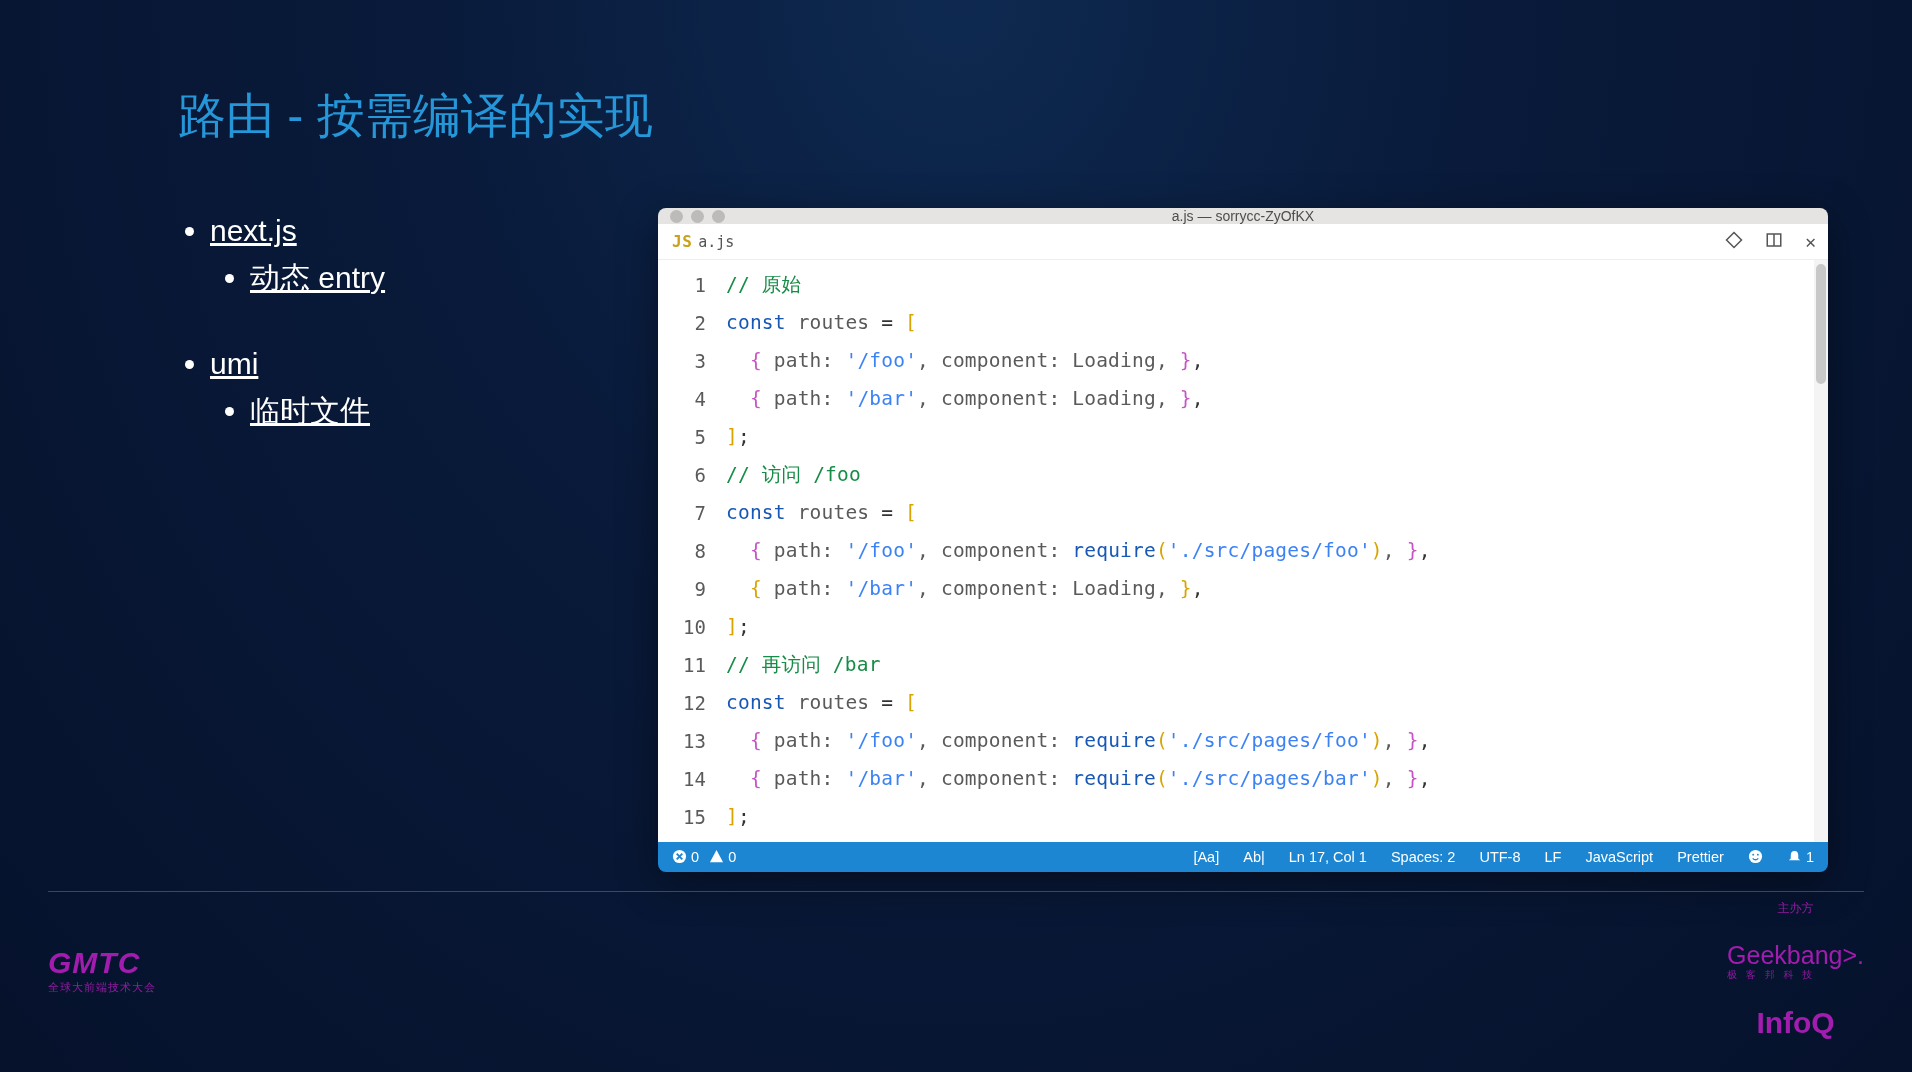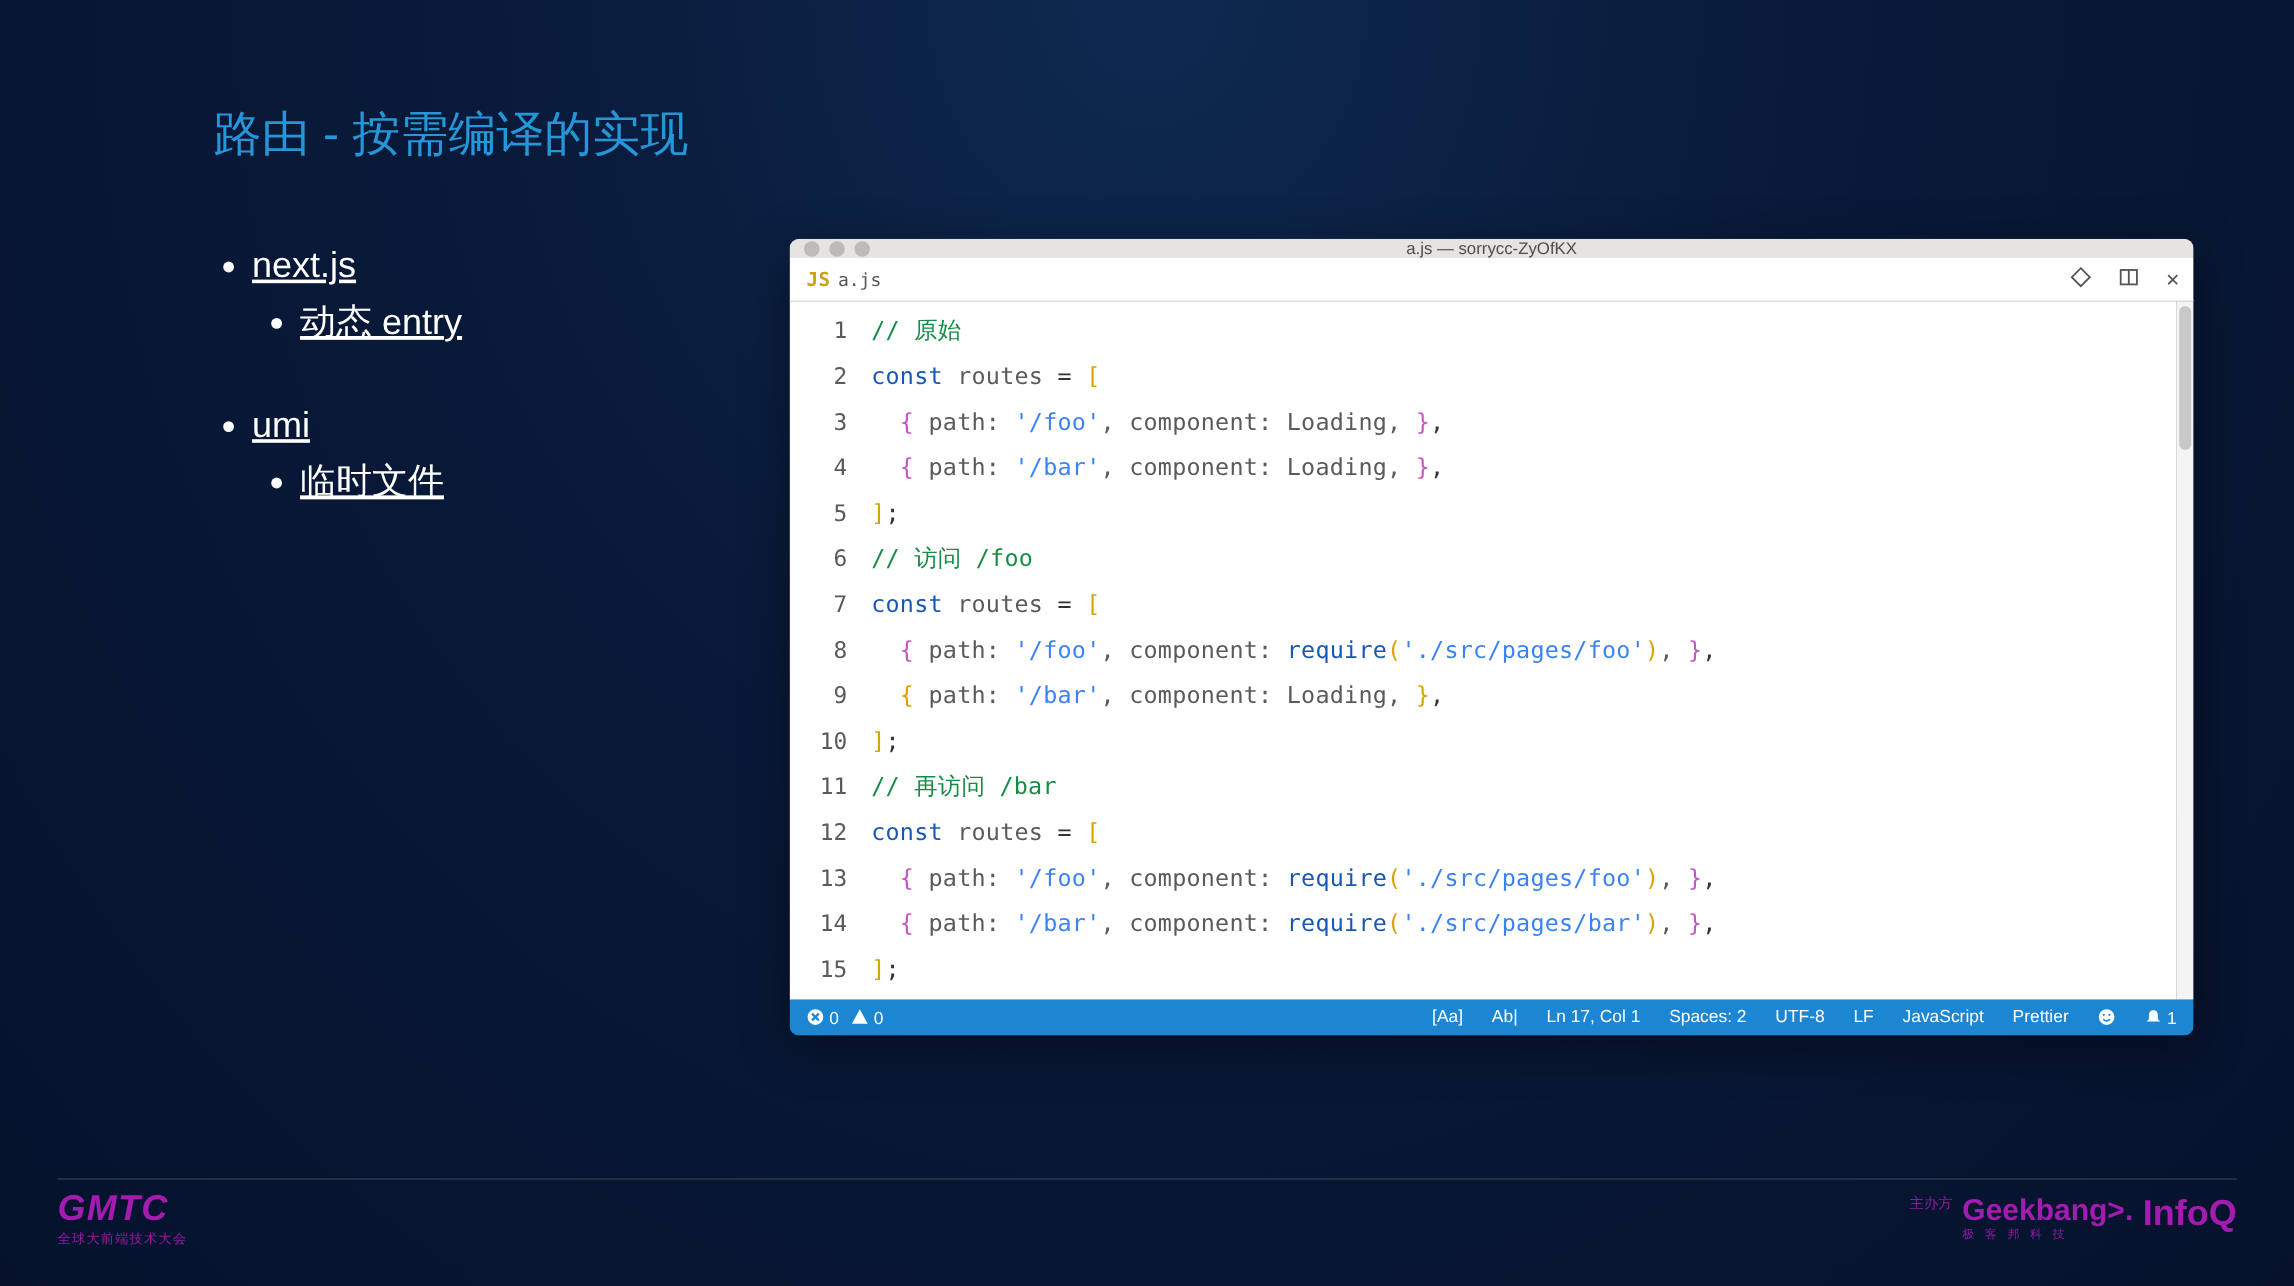--- a/index.html
+++ b/index.html
@@ -4,21 +4,21 @@
 <style>
   * { margin: 0; padding: 0; box-sizing: border-box; }
   html, body { width: 1912px; height: 1072px; overflow: hidden; }
   body {
     background: radial-gradient(ellipse at top, #0e2950 0%, #091a3a 40%, #06122c 100%);
     font-family: "PingFang SC", "Microsoft YaHei", -apple-system, sans-serif;
     color: #fff;
     position: relative;
   }
   .title {
-    font-size: 40px;
+    font-size: 48px;
     color: #2596d8;
     font-weight: 400;
     padding: 84px 0 0 178px;
   }
   .body-row {
     display: flex;
     padding: 60px 0 0 178px;
     gap: 60px;
   }
   .bullets {
@@ -136,23 +136,23 @@
     left: 48px; right: 48px; bottom: 32px;
     border-top: 1px solid rgba(255,255,255,.22);
     padding-top: 8px;
     display: flex;
     align-items: center;
     color: #a21caf;
   }
   .gmtc { font-family: Arial, sans-serif; }
   .gmtc-big { font-size: 30px; font-weight: 800; font-style: italic; letter-spacing: 1px; }
   .gmtc-sub { font-size: 11px; letter-spacing: 1px; opacity: .9; }
-  .footer-right { margin-left: auto; display: flex; align-items: flex-start; gap: 8px; }
+  .footer-right { margin-left: auto; display: flex; align-items: center; gap: 24px; flex-direction: column; }
   .zhuban { font-size: 12px; opacity: .9; }
-  .geek { font-size: 25px; font-weight: 700; }
+  .geek { font-size: 25px; font-weight: 400; }
   .geek-sub { font-size: 10px; display: block; letter-spacing: 3px; opacity: .85; margin-top: -2px; }
   .infoq { font-size: 30px; font-weight: 800; }
 
   .codewrap { display: flex; flex: 1; }
 </style>
 </head>
 <body>
 
 <div class="title">路由 - 按需编译的实现</div>
 

